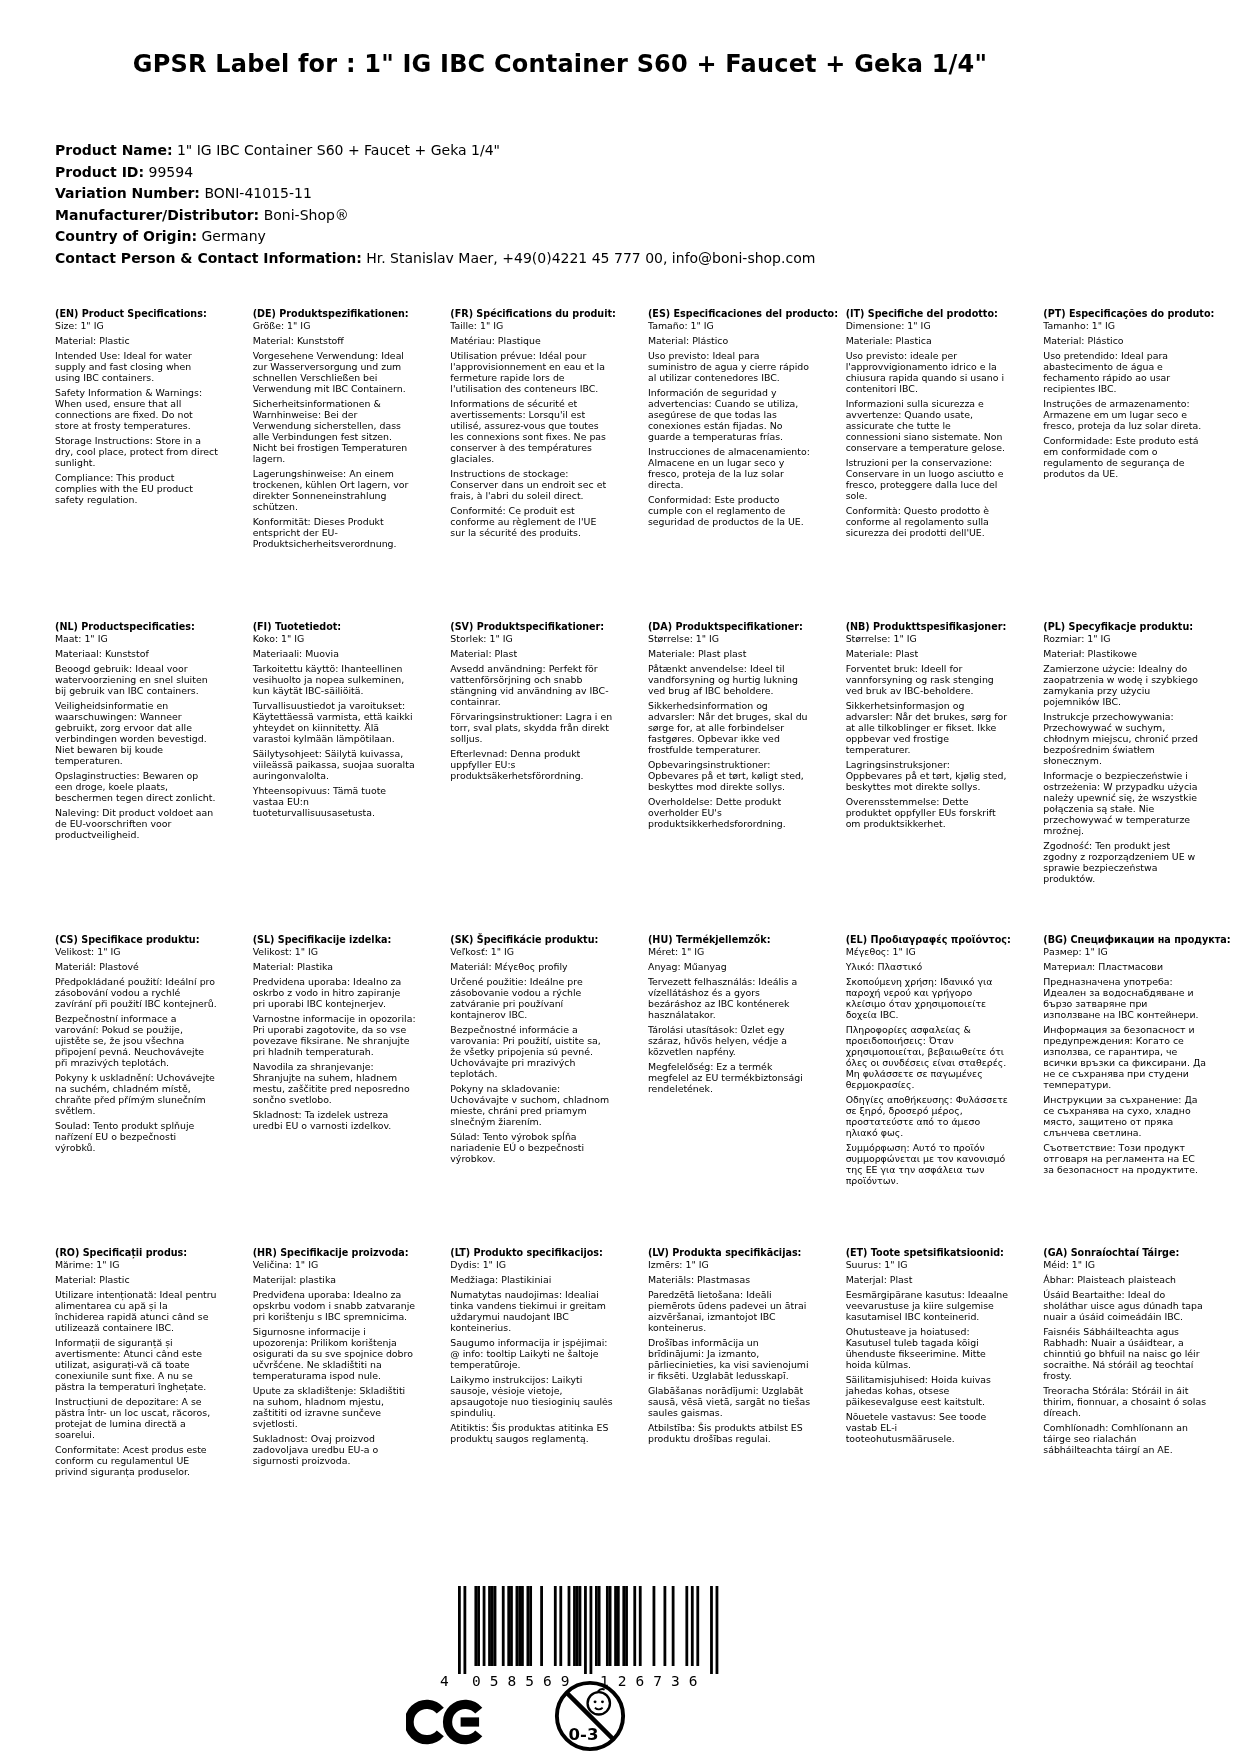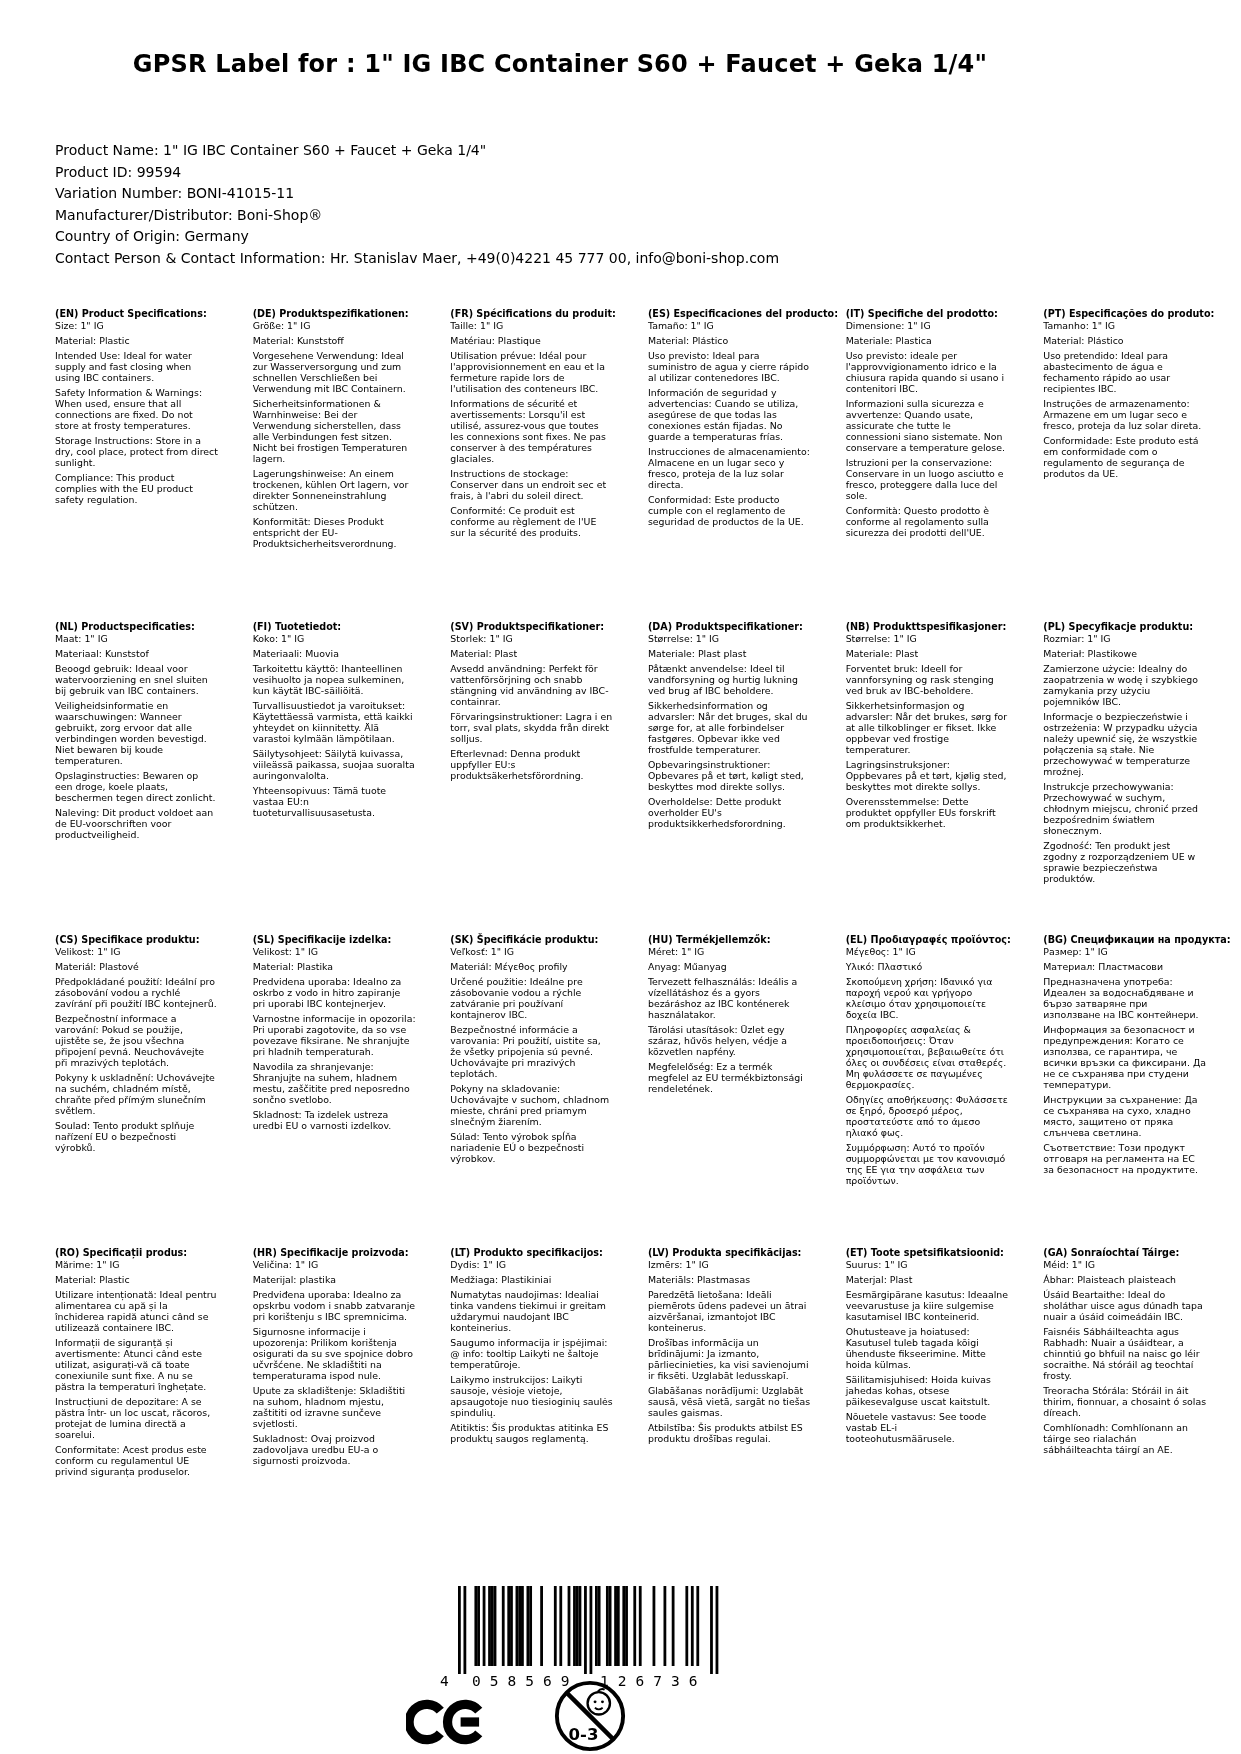--- a/index.html
+++ b/index.html
@@ -9,21 +9,21 @@
     font-family:"DejaVu Sans","Liberation Sans",sans-serif; color:#000;
     overflow:hidden;
   }
   .title {
     position:absolute; top:50px; left:0; width:1120px; text-align:center;
     font-size:24px; font-weight:bold; letter-spacing:0.2px;
   }
   .product-info {
     position:absolute; top:140px; left:55px; font-size:14px; line-height:21.5px;
   }
-  .product-info .row b { font-weight:normal;text-align:center; }
+  .product-info .row b { font-weight:bold;text-align:center; }
   .lang-grid {
     position:absolute; top:308px; left:55px;
     display:grid; grid-template-columns:repeat(6,197.66px); grid-auto-rows:313px;
     align-items:start;
   }
   .lang-block { font-size:9.4px; line-height:11px; }
   .lang-block h3 {
     margin:0; font-size:9.6px; line-height:11px; font-weight:bold; white-space:nowrap;
   }
   .lang-block p { margin:4px 0 0 0; width:163px; word-wrap:break-word; }
@@ -150,22 +150,22 @@
         <p>Forventet bruk: Ideell for vannforsyning og rask stenging ved bruk av IBC-beholdere.</p>
         <p>Sikkerhetsinformasjon og advarsler: Når det brukes, sørg for at alle tilkoblinger er fikset. Ikke oppbevar ved frostige temperaturer.</p>
         <p>Lagringsinstruksjoner: Oppbevares på et tørt, kjølig sted, beskyttes mot direkte sollys.</p>
         <p>Overensstemmelse: Dette produktet oppfyller EUs forskrift om produktsikkerhet.</p>
       </div>
       <div class="lang-block">
         <h3>(PL) Specyfikacje produktu:</h3>
         <p>Rozmiar: 1" IG</p>
         <p>Materiał: Plastikowe</p>
         <p>Zamierzone użycie: Idealny do zaopatrzenia w wodę i szybkiego zamykania przy użyciu pojemników IBC.</p>
+        <p>Instrukcje przechowywania: Przechowywać w suchym, chłodnym miejscu, chronić przed bezpośrednim światłem słonecznym.</p>
         <p>Informacje o bezpieczeństwie i ostrzeżenia: W przypadku użycia należy upewnić się, że wszystkie połączenia są stałe. Nie przechowywać w temperaturze mroźnej.</p>
-        <p>Instrukcje przechowywania: Przechowywać w suchym, chłodnym miejscu, chronić przed bezpośrednim światłem słonecznym.</p>
         <p>Zgodność: Ten produkt jest zgodny z rozporządzeniem UE w sprawie bezpieczeństwa produktów.</p>
       </div>
       <div class="lang-block">
         <h3>(CS) Specifikace produktu:</h3>
         <p>Velikost: 1" IG</p>
         <p>Materiál: Plastové</p>
         <p>Předpokládané použití: Ideální pro zásobování vodou a rychlé zavírání při použití IBC kontejnerů.</p>
         <p>Bezpečnostní informace a varování: Pokud se použije, ujistěte se, že jsou všechna připojení pevná. Neuchovávejte při mrazivých teplotách.</p>
         <p>Pokyny k uskladnění: Uchovávejte na suchém, chladném místě, chraňte před přímým slunečním světlem.</p>
         <p>Soulad: Tento produkt splňuje nařízení EU o bezpečnosti výrobků.</p>
@@ -249,21 +249,21 @@
         <p>Drošības informācija un brīdinājumi: Ja izmanto, pārliecinieties, ka visi savienojumi ir fiksēti. Uzglabāt ledusskapī.</p>
         <p>Glabāšanas norādījumi: Uzglabāt sausā, vēsā vietā, sargāt no tiešas saules gaismas.</p>
         <p>Atbilstība: Šis produkts atbilst ES produktu drošības regulai.</p>
       </div>
       <div class="lang-block">
         <h3>(ET) Toote spetsifikatsioonid:</h3>
         <p>Suurus: 1" IG</p>
         <p>Materjal: Plast</p>
         <p>Eesmärgipärane kasutus: Ideaalne veevarustuse ja kiire sulgemise kasutamisel IBC konteinerid.</p>
         <p>Ohutusteave ja hoiatused: Kasutusel tuleb tagada kõigi ühenduste fikseerimine. Mitte hoida külmas.</p>
-        <p>Säilitamisjuhised: Hoida kuivas jahedas kohas, otsese päikesevalguse uscat kaitstult.</p>
+        <p>Säilitamisjuhised: Hoida kuivas jahedas kohas, otsese päikesevalguse eest kaitstult.</p>
         <p>Nõuetele vastavus: See toode vastab EL-i tooteohutusmäärusele.</p>
       </div>
       <div class="lang-block">
         <h3>(GA) Sonraíochtaí Táirge:</h3>
         <p>Méid: 1" IG</p>
         <p>Ábhar: Plaisteach plaisteach</p>
         <p>Úsáid Beartaithe: Ideal do sholáthar uisce agus dúnadh tapa nuair a úsáid coimeádáin IBC.</p>
         <p>Faisnéis Sábháilteachta agus Rabhadh: Nuair a úsáidtear, a chinntiú go bhfuil na naisc go léir socraithe. Ná stóráil ag teochtaí frosty.</p>
         <p>Treoracha Stórála: Stóráil in áit thirim, fionnuar, a chosaint ó solas díreach.</p>
         <p>Comhlíonadh: Comhlíonann an táirge seo rialachán sábháilteachta táirgí an AE.</p>

